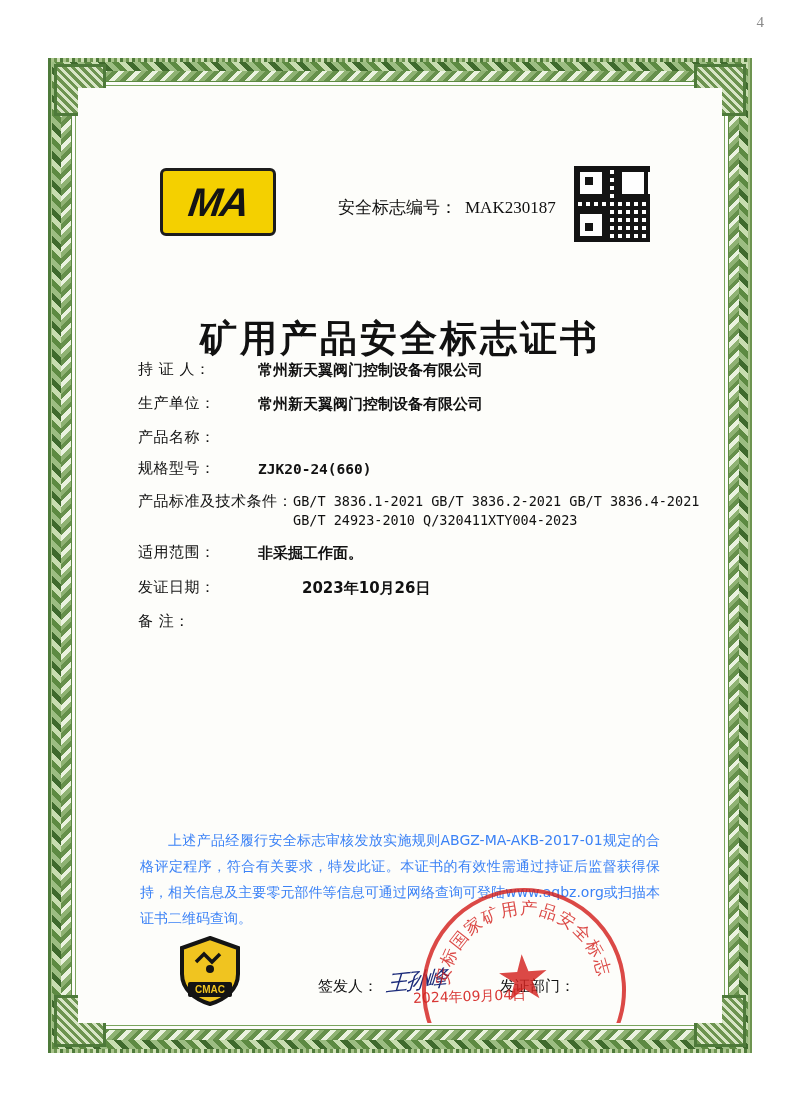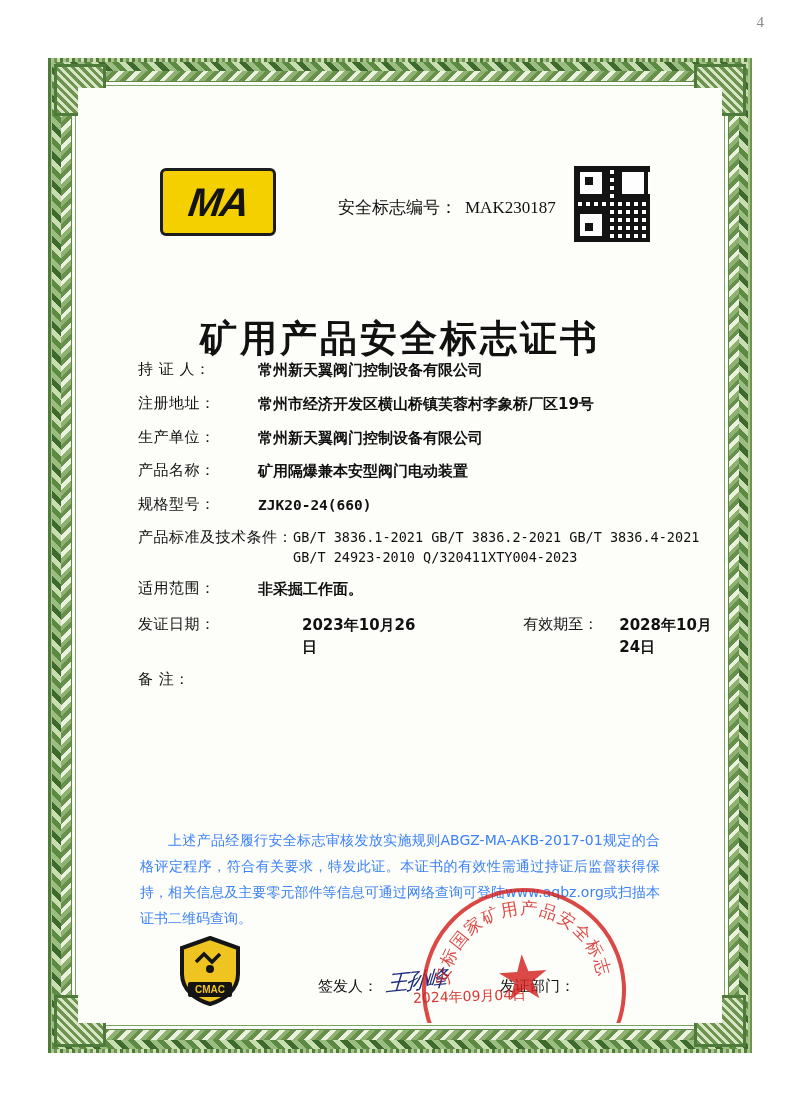--- a/index.html
+++ b/index.html
@@ -366,58 +366,49 @@
 
     <div class="title">矿用产品安全标志证书</div>
 
     <div class="fields">
 
       <div class="row">
         <div class="lbl">持 证 人：</div>
         <div class="val">常州新天翼阀门控制设备有限公司</div>
       </div>
 
-      <div class="row">
-        <div class="lbl">注册地址：</div>
-        <div class="val">常州市经济开发区横山桥镇芙蓉村李象桥厂区19号</div>
-      </div>
 
       <div class="row">
         <div class="lbl">生产单位：</div>
         <div class="val">常州新天翼阀门控制设备有限公司</div>
       </div>
 
 
       <div class="row">
         <div class="lbl">产品名称：</div>
-        <div class="val">矿用隔爆兼本安型阀门电动装置</div>
       </div>
 
       <div class="row">
         <div class="lbl">规格型号：</div>
         <div class="val mono">ZJK20-24(660)</div>
       </div>
 
       <div class="row">
         <div class="lbl wide">产品标准及技术条件：</div>
         <div class="val std">GB/T 3836.1-2021 GB/T 3836.2-2021 GB/T 3836.4-2021 GB/T 24923-2010 Q/320411XTY004-2023</div>
       </div>
 
       <div class="row">
         <div class="lbl">适用范围：</div>
         <div class="val">非采掘工作面。</div>
       </div>
 
       <div class="row dates">
         <div class="lbl">发证日期：</div>
         <div class="val">2023年10月26日</div>
-        <div class="seg2">
-          <div class="lbl2">有效期至：</div>
-          <div class="val">2028年10月24日</div>
-        </div>
       </div>
 
       <div class="row remark">
         <div class="lbl">备    注：</div>
         <div class="val"></div>
       </div>
 
     </div>
 
     <div class="body-text">上述产品经履行安全标志审核发放实施规则ABGZ-MA-AKB-2017-01规定的合格评定程序，符合有关要求，特发此证。本证书的有效性需通过持证后监督获得保持，相关信息及主要零元部件等信息可通过网络查询可登陆www.aqbz.org或扫描本证书二维码查询。</div>

